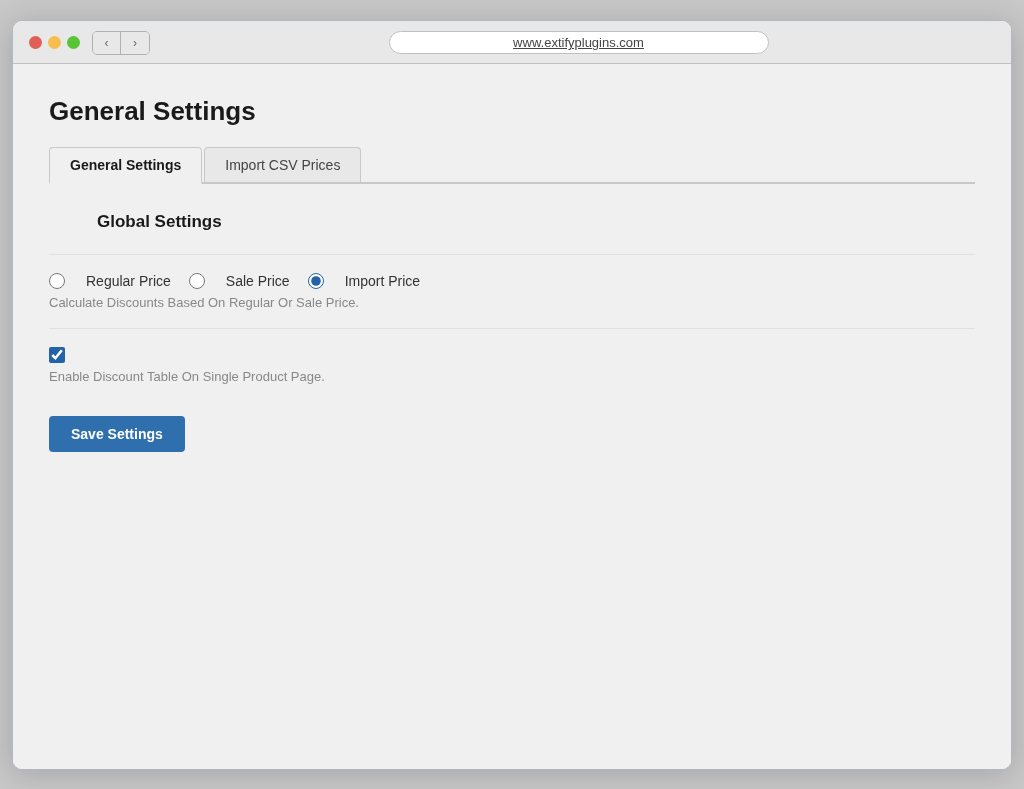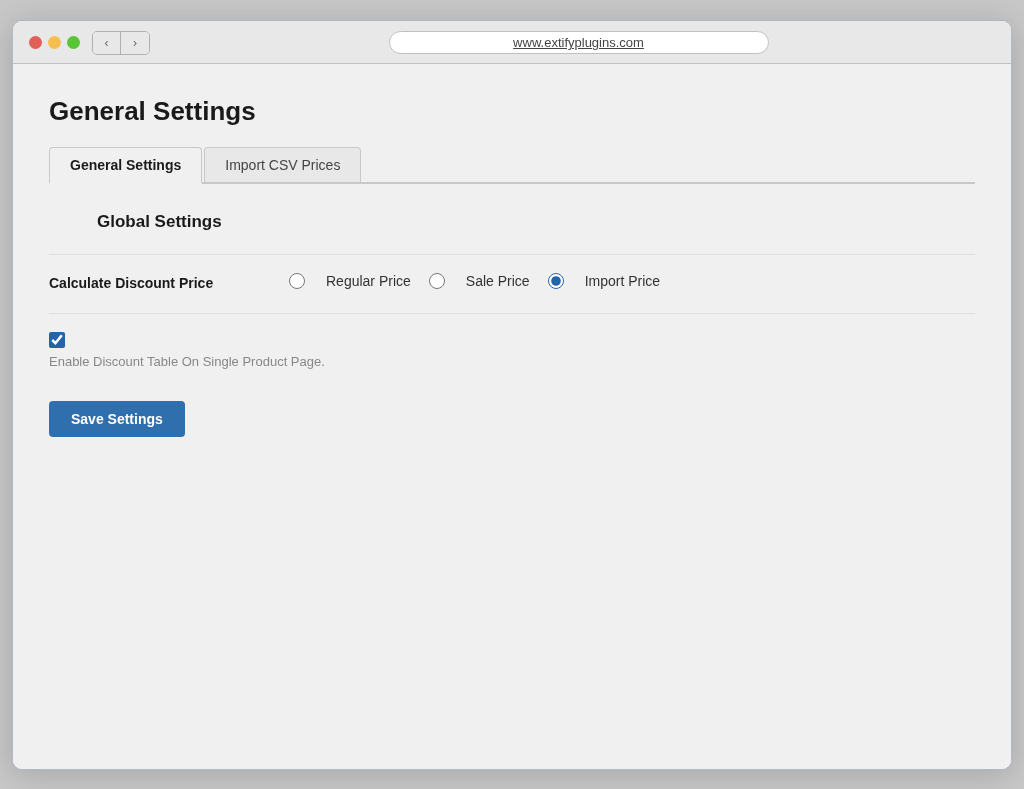--- a/index.html
+++ b/index.html
@@ -244,36 +244,36 @@
     <div class="tabs">
       <div class="tab active">General Settings</div>
       <div class="tab">Import CSV Prices</div>
     </div>
 
     
     <div class="section">
       <h2 class="section-title">Global Settings</h2>
 
       <div class="settings-row">
-        <div class="settings-label">Calculate Discount Price</div>
         <div class="settings-control">
           <div class="radio-group">
             <label class="radio-option">
               <input type="radio" name="calculate_discount" style="">
               <span>Regular Price</span>
             </label>
             <label class="radio-option">
               <input type="radio" name="calculate_discount" style="">
               <span>Sale Price</span>
             </label>
             <label class="radio-option">
               <input type="radio" name="calculate_discount" checked="" style="">
               <span>Import Price</span>
             </label>
           </div>
+          <div class="setting-description">Calculate Discounts Based On Regular Or Sale Price.</div>
         </div>
       </div>
 
       <div class="settings-row">
         <div class="settings-control">
           <div class="checkbox-group">
             <input type="checkbox" checked="" style="">
           </div>
           <div class="setting-description">Enable Discount Table On Single Product Page.</div>
         </div>

